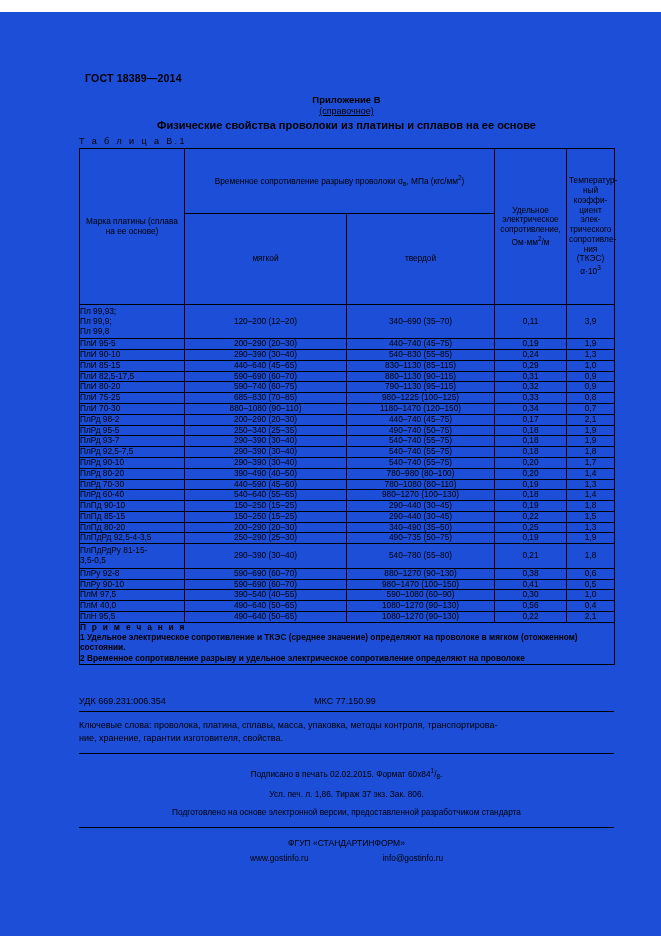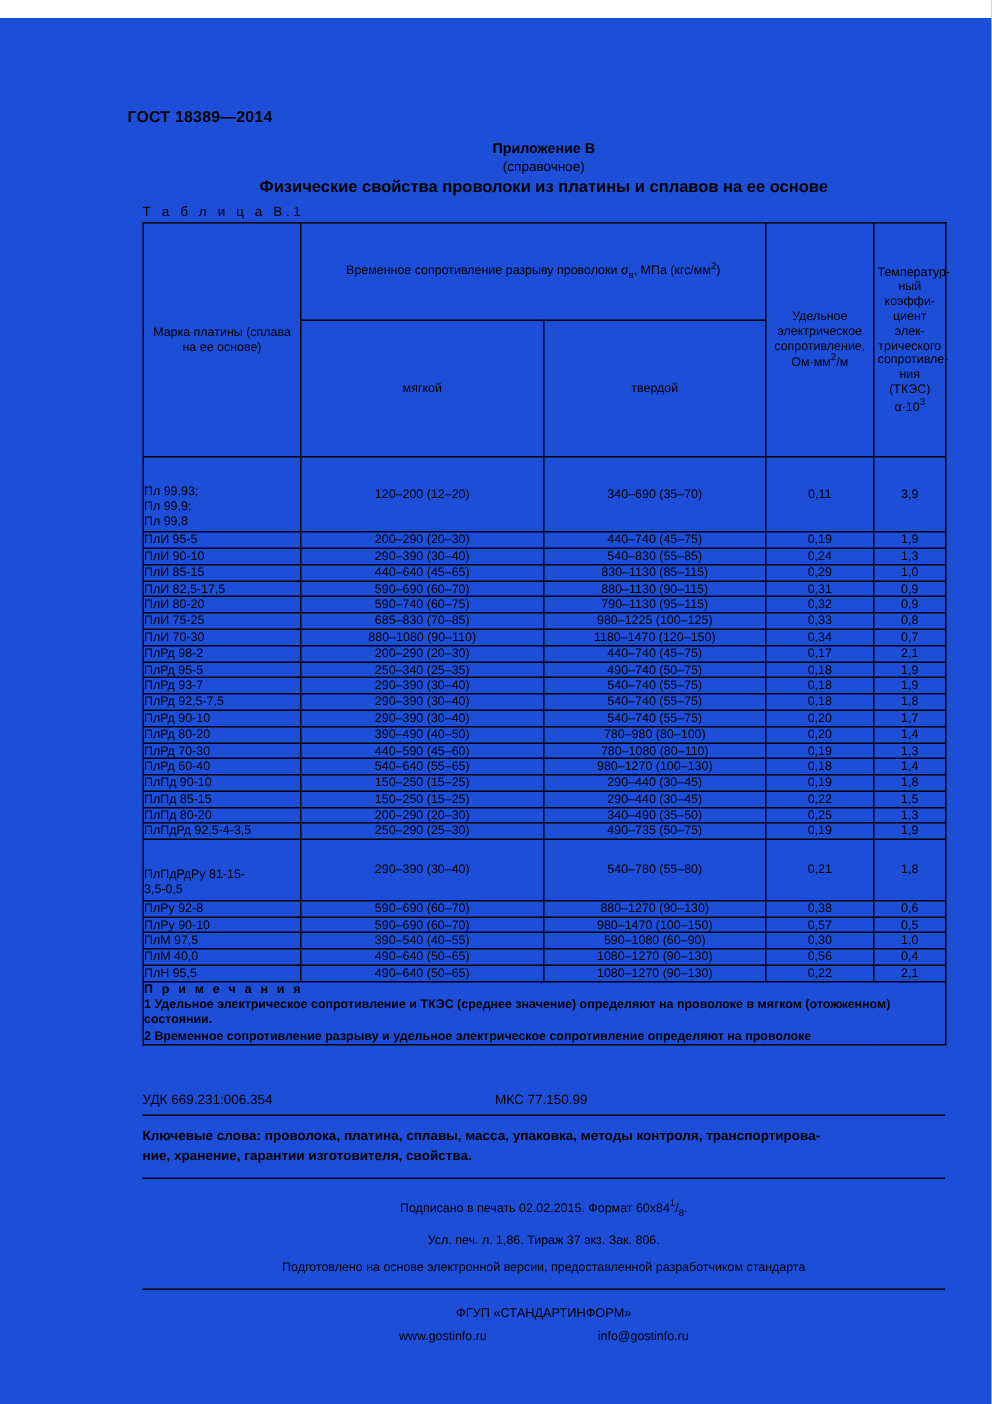--- a/index.html
+++ b/index.html
@@ -16,21 +16,21 @@
     position: relative;
     width: 661px;
     height: 936px;
     margin: 12px auto;
     background: #1d4ed8;
     box-sizing: border-box;
     overflow: hidden;
   }
   .content {
     position: absolute;
-    left: 95px;
+    left: 79px;
     top: 0;
     width: 535px;
   }
 
   
   .gost-id {
     position: absolute;
     left: 0;
     top: 60px;
     font-size: 10.5px;
@@ -40,20 +40,21 @@
   .annex-line {
     text-align: center;
     font-size: 9.5px;
     font-weight: bold;
   }
   .annex-sub {
     text-align: center;
     font-size: 9px;
     font-weight: normal;
     margin-top: 1px;
+    text-decoration: underline;
   }
   .annex-title {
     text-align: center;
     font-size: 11px;
     font-weight: bold;
     margin-top: 3px;
   }
   .table-caption {
     font-size: 9px;
     letter-spacing: 2.4px;
@@ -94,21 +95,21 @@
     text-align: center;
     padding: 1px 0;
   }
   .hdr-top     { height: 26px; }
   .hdr-sub     { height: 52px; }
   .hdr-tall    { padding: 2px 1px; }
 
   .sup { font-size: 6.4px; vertical-align: super; }
   .sub { font-size: 6.4px; vertical-align: sub; }
 
-  .row-multi td.mark { padding-top: 18px; padding-bottom: 2px; }
+  .row-multi td.mark { padding-top: 2px; padding-bottom: 2px; }
 
   
   .notes-cell {
     text-align: left;
     padding: 3px 4px 4px 4px;
     font-size: 8.3px;
     line-height: 1.32;
     font-weight: bold;
   }
   .notes-title {
@@ -130,21 +131,20 @@
     display: flex;
   }
   .udk-left  { width: 235px; }
   .udk-right { flex: 1; }
 
   .keywords {
     font-size: 9px;
     line-height: 1.45;
     padding-top: 7px;
     padding-bottom: 8px;
-    font-weight: bold;
   }
   .imprint {
     text-align: center;
     font-size: 8.3px;
     line-height: 1.6;
     padding-top: 12px;
     padding-bottom: 8px;
   }
   .imprint .spaced { margin-top: 5px; }
   .publisher {
@@ -370,21 +370,21 @@
             <td class="mark">ПлРу 92-8</td>
             <td class="num">590–690 (60–70)</td>
             <td class="num">880–1270 (90–130)</td>
             <td class="num">0,38</td>
             <td class="num">0,6</td>
           </tr>
           <tr>
             <td class="mark">ПлРу 90-10</td>
             <td class="num">590–690 (60–70)</td>
             <td class="num">980–1470 (100–150)</td>
-            <td class="num">0,57</td>
+            <td class="num">0,41</td>
             <td class="num">0,5</td>
           </tr>
           <tr>
             <td class="mark">ПлМ 97,5</td>
             <td class="num">390–540 (40–55)</td>
             <td class="num">590–1080 (60–90)</td>
             <td class="num">0,30</td>
             <td class="num">1,0</td>
           </tr>
           <tr>

